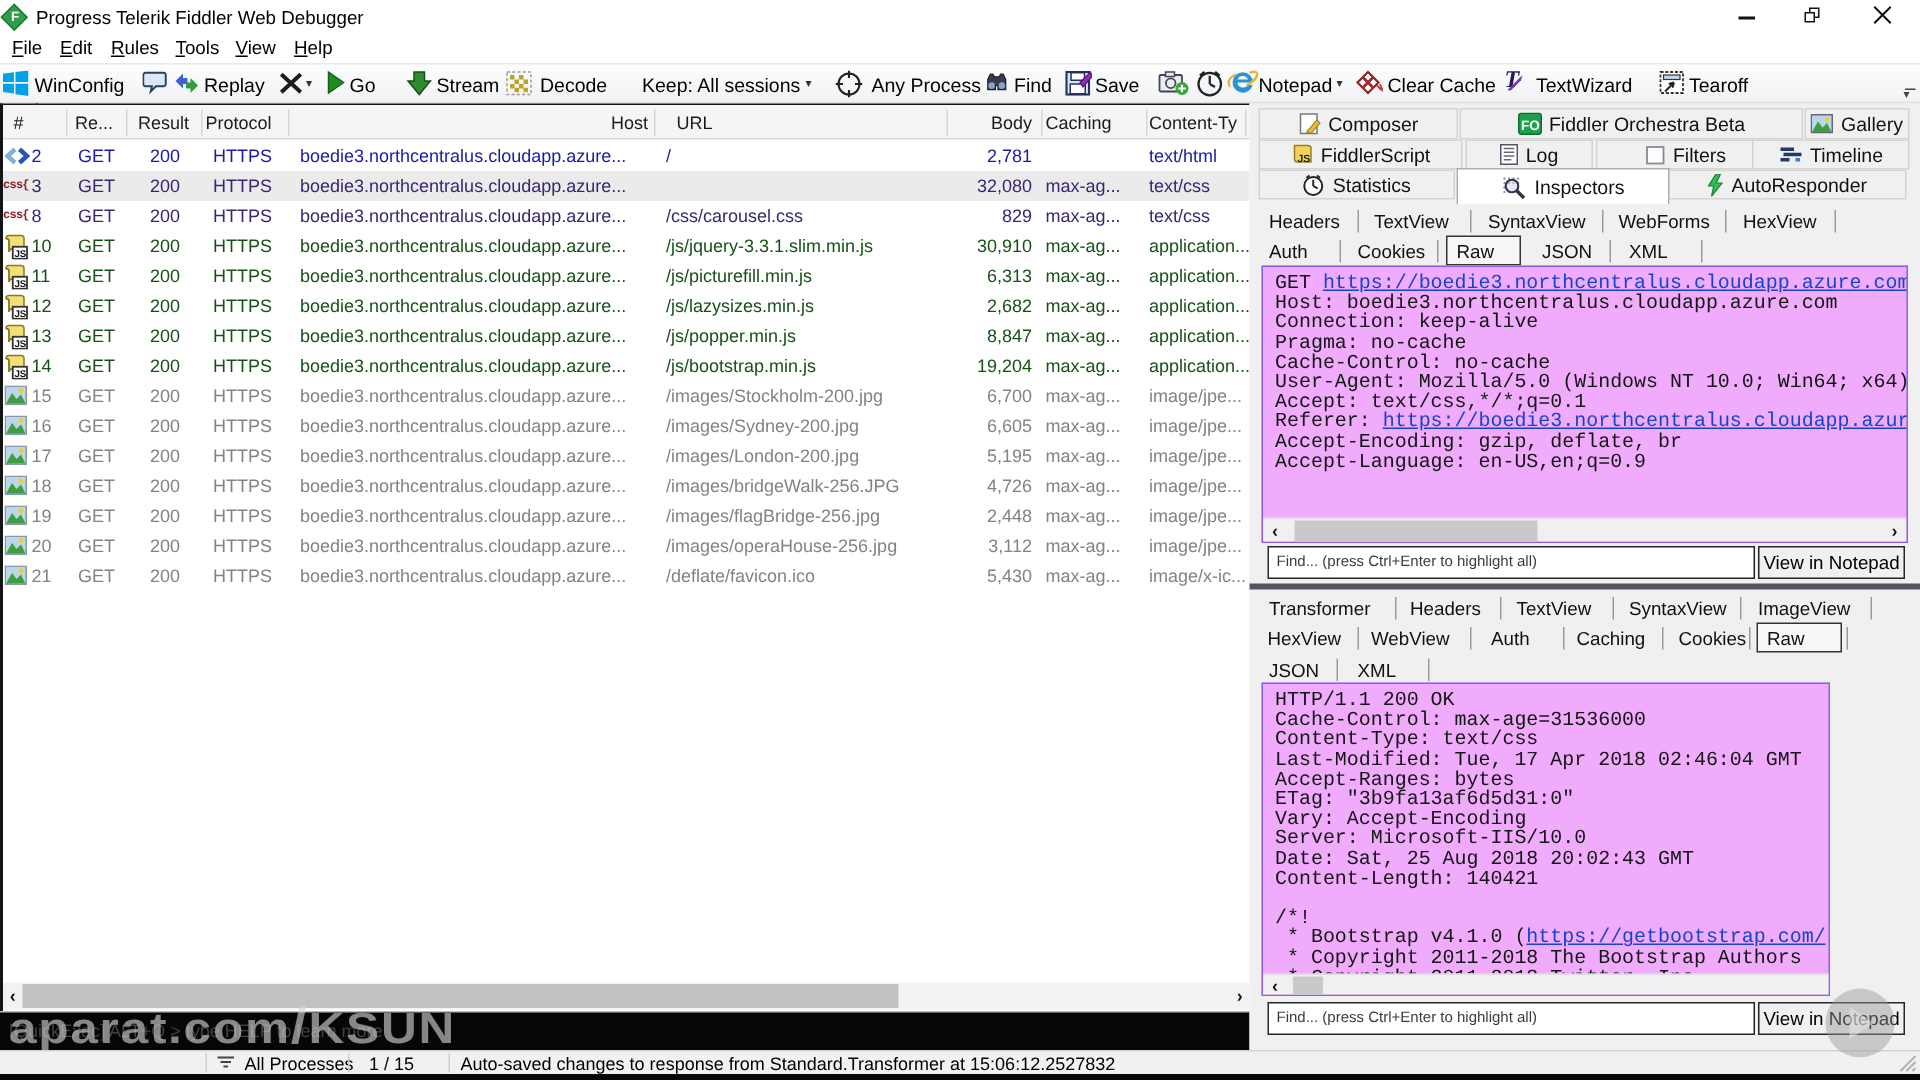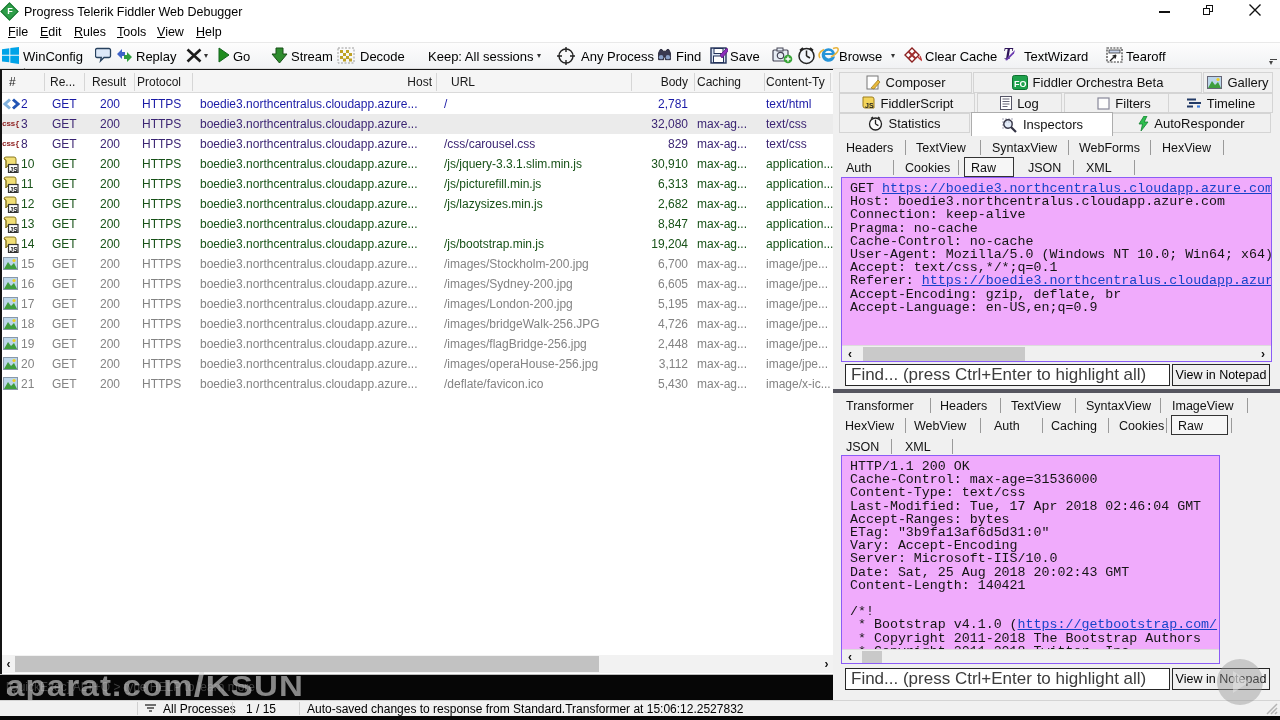--- a/index.html
+++ b/index.html
@@ -21,21 +21,21 @@
 .html{color:#1a1aa6}.css{color:#3b2573}.js{color:#175117}.im{color:#838383}
 .hsep{position:absolute;top:73px;width:1px;height:18px;background:#d6d6d6}
 .hh{position:absolute;top:3px;height:20px;line-height:20px;font-size:12px;color:#1a1a1a}
 
 .tab{position:absolute;background:#f0f0f0;border:1px solid #d4d4d4;display:flex;align-items:center;justify-content:center;font-size:13px;color:#111;gap:5px}
 .stab{position:absolute;font-size:12.5px;line-height:20px;color:#111}
 .ssep{position:absolute;width:1px;height:15px;background:#9a9a9a}
 .rawbox{position:absolute;border:1px solid #8b5cf6;background:#f0abfc;overflow:hidden}
 .rawtxt{position:absolute;font-family:"Liberation Mono",monospace;font-size:13.3px;line-height:13.2px;white-space:pre;color:#141414}
 .lnk{color:#1743c9;text-decoration:underline}
-.findin{position:absolute;background:#fff;border:1px solid #262626;font-size:17px;color:#3c3c3c;line-height:20px;padding-left:5px;white-space:nowrap;overflow:hidden}
+.findin{position:absolute;background:#fff;border:1px solid #262626;font-size:10px;color:#3c3c3c;line-height:20px;padding-left:5px;white-space:nowrap;overflow:hidden}
 .findbtn{position:absolute;background:#f0f0f0;border:1px solid #262626;font-size:12.5px;color:#000;text-align:center;white-space:nowrap}
 .arrow{position:absolute;font-size:12px;color:#111;font-weight:bold;line-height:16px;text-align:center}
 </style>
 </head>
 <body>
 
 <div class="ab" style="left:0;top:0;width:1280px;height:24px;background:#fff"></div>
 <div class="ab" style="left:3px;top:5px;width:13px;height:13px;background:#2e9e49;border:1px solid #1c7a33;transform:rotate(45deg);"></div>
 <div class="ab" style="left:5px;top:4px;width:10px;height:15px;color:#fff;font-size:9px;font-weight:bold;text-align:center;line-height:15px">F</div>
 <div class="ab" style="left:24px;top:4px;font-size:12.5px;line-height:16px;color:#000">Progress Telerik Fiddler Web Debugger</div>
@@ -127,21 +127,21 @@
     </svg>
 <svg class="ab" style="left:797px;top:4px" width="19" height="19" viewBox="0 0 19 19">
       <circle cx="9.5" cy="10" r="7.5" fill="#f2f6fb" stroke="#222" stroke-width="1.5"></circle>
       <path d="M9.5,10 L9.5,4.5 M9.5,10 L13,12" stroke="#222" stroke-width="1.5"></path>
       <path d="M6,2 L3,4.5 M13,2 L16,4.5" stroke="#222" stroke-width="1.8"></path>
     </svg>
 <svg class="ab" style="left:818px;top:3px" width="21" height="20" viewBox="0 0 21 20">
       <path d="M10.5,3.2 a6.8,6.8 0 1 0 6.6,8.4 h-3.2 a3.8,3.8 0 0 1 -7,-1.6 h10.4 a6.8,6.8 0 0 0 -6.8,-6.8 Z M7,8 a3.8,3.8 0 0 1 7,0 Z" fill="#2694d8"></path>
       <path d="M2,13 Q-1,8 6,4.5 M15,3.5 Q21,1.5 20,5.5 Q19,8.5 13,12" stroke="#e8b43c" stroke-width="1.6" fill="none"></path>
     </svg>
-<span class="ab tbtxt" style="left:839px;top:1px">Browse</span>
+<span class="ab tbtxt" style="left:839px;top:1px">Notepad</span>
 <span class="ab" style="left:891px;top:9px;font-size:8px;color:#333">▾</span>
 <svg class="ab" style="left:903px;top:5px" width="19" height="17" viewBox="0 0 19 17">
       <path d="M2,8 L9,1 L16,8 L9,15 Z" fill="#fff" stroke="#8a1f1f" stroke-width="1.4"></path>
       <path d="M5.5,4.5 L12.5,11.5 M12.5,4.5 L5.5,11.5" stroke="#a03030" stroke-width="2"></path>
       <path d="M15,10 l3,3 M17,9 l2,5" stroke="#c03a3a" stroke-width="1.2"></path>
     </svg>
 <span class="ab tbtxt" style="left:925px;top:1px">Clear Cache</span>
 <span class="ab" style="left:1003px;top:3px;font-size:16px;font-weight:bold;color:#2d1458;font-family:'Liberation Serif',serif;font-style:italic">T</span>
 <svg class="ab" style="left:1004px;top:8px" width="12" height="11" viewBox="0 0 12 11">
       <path d="M1,10 L8,3 L11,0 L10,3.5 L3,10.5 Z" fill="#6a3ab0"></path>
@@ -278,20 +278,21 @@
       <path d="M2,3 Q2,1 4,1 h8 Q14,1 14,3 L14,10 H6 Q4,10 4,12 L4,5 Q4,3 2,3 Z" fill="#f2df76" stroke="#8a7a20" stroke-width="1"></path>
       <path d="M2,3 Q4,3 4,5 L4,12 Q4,10 6,10 L14,10" fill="none" stroke="#8a7a20" stroke-width="1"></path>
       <rect x="6.5" y="8.5" width="9.5" height="8" fill="#fff" stroke="#333" stroke-width="1.2"></rect>
       <text x="7.6" y="15.5" font-size="6.5" font-weight="bold" fill="#111" font-family="Liberation Sans">JS</text>
     </svg>
     <span class="cnum">13</span>
     <span class="cget">GET</span>
     <span class="cres">200</span>
     <span class="cpro">HTTPS</span>
     <span class="chost">boedie3.northcentralus.cloudapp.azure...</span>
+    <span class="curl">/js/popper.min.js</span>
     <span class="cbody">8,847</span>
     <span class="ccach">max-ag...</span>
     <span class="cct">application...</span>
   </div>
 <div class="r js" style="top:234px">
     <svg class="ab" style="left:2px;top:2px" width="17" height="17" viewBox="0 0 17 17">
       <path d="M2,3 Q2,1 4,1 h8 Q14,1 14,3 L14,10 H6 Q4,10 4,12 L4,5 Q4,3 2,3 Z" fill="#f2df76" stroke="#8a7a20" stroke-width="1"></path>
       <path d="M2,3 Q4,3 4,5 L4,12 Q4,10 6,10 L14,10" fill="none" stroke="#8a7a20" stroke-width="1"></path>
       <rect x="6.5" y="8.5" width="9.5" height="8" fill="#fff" stroke="#333" stroke-width="1.2"></rect>
       <text x="7.6" y="15.5" font-size="6.5" font-weight="bold" fill="#111" font-family="Liberation Sans">JS</text>

